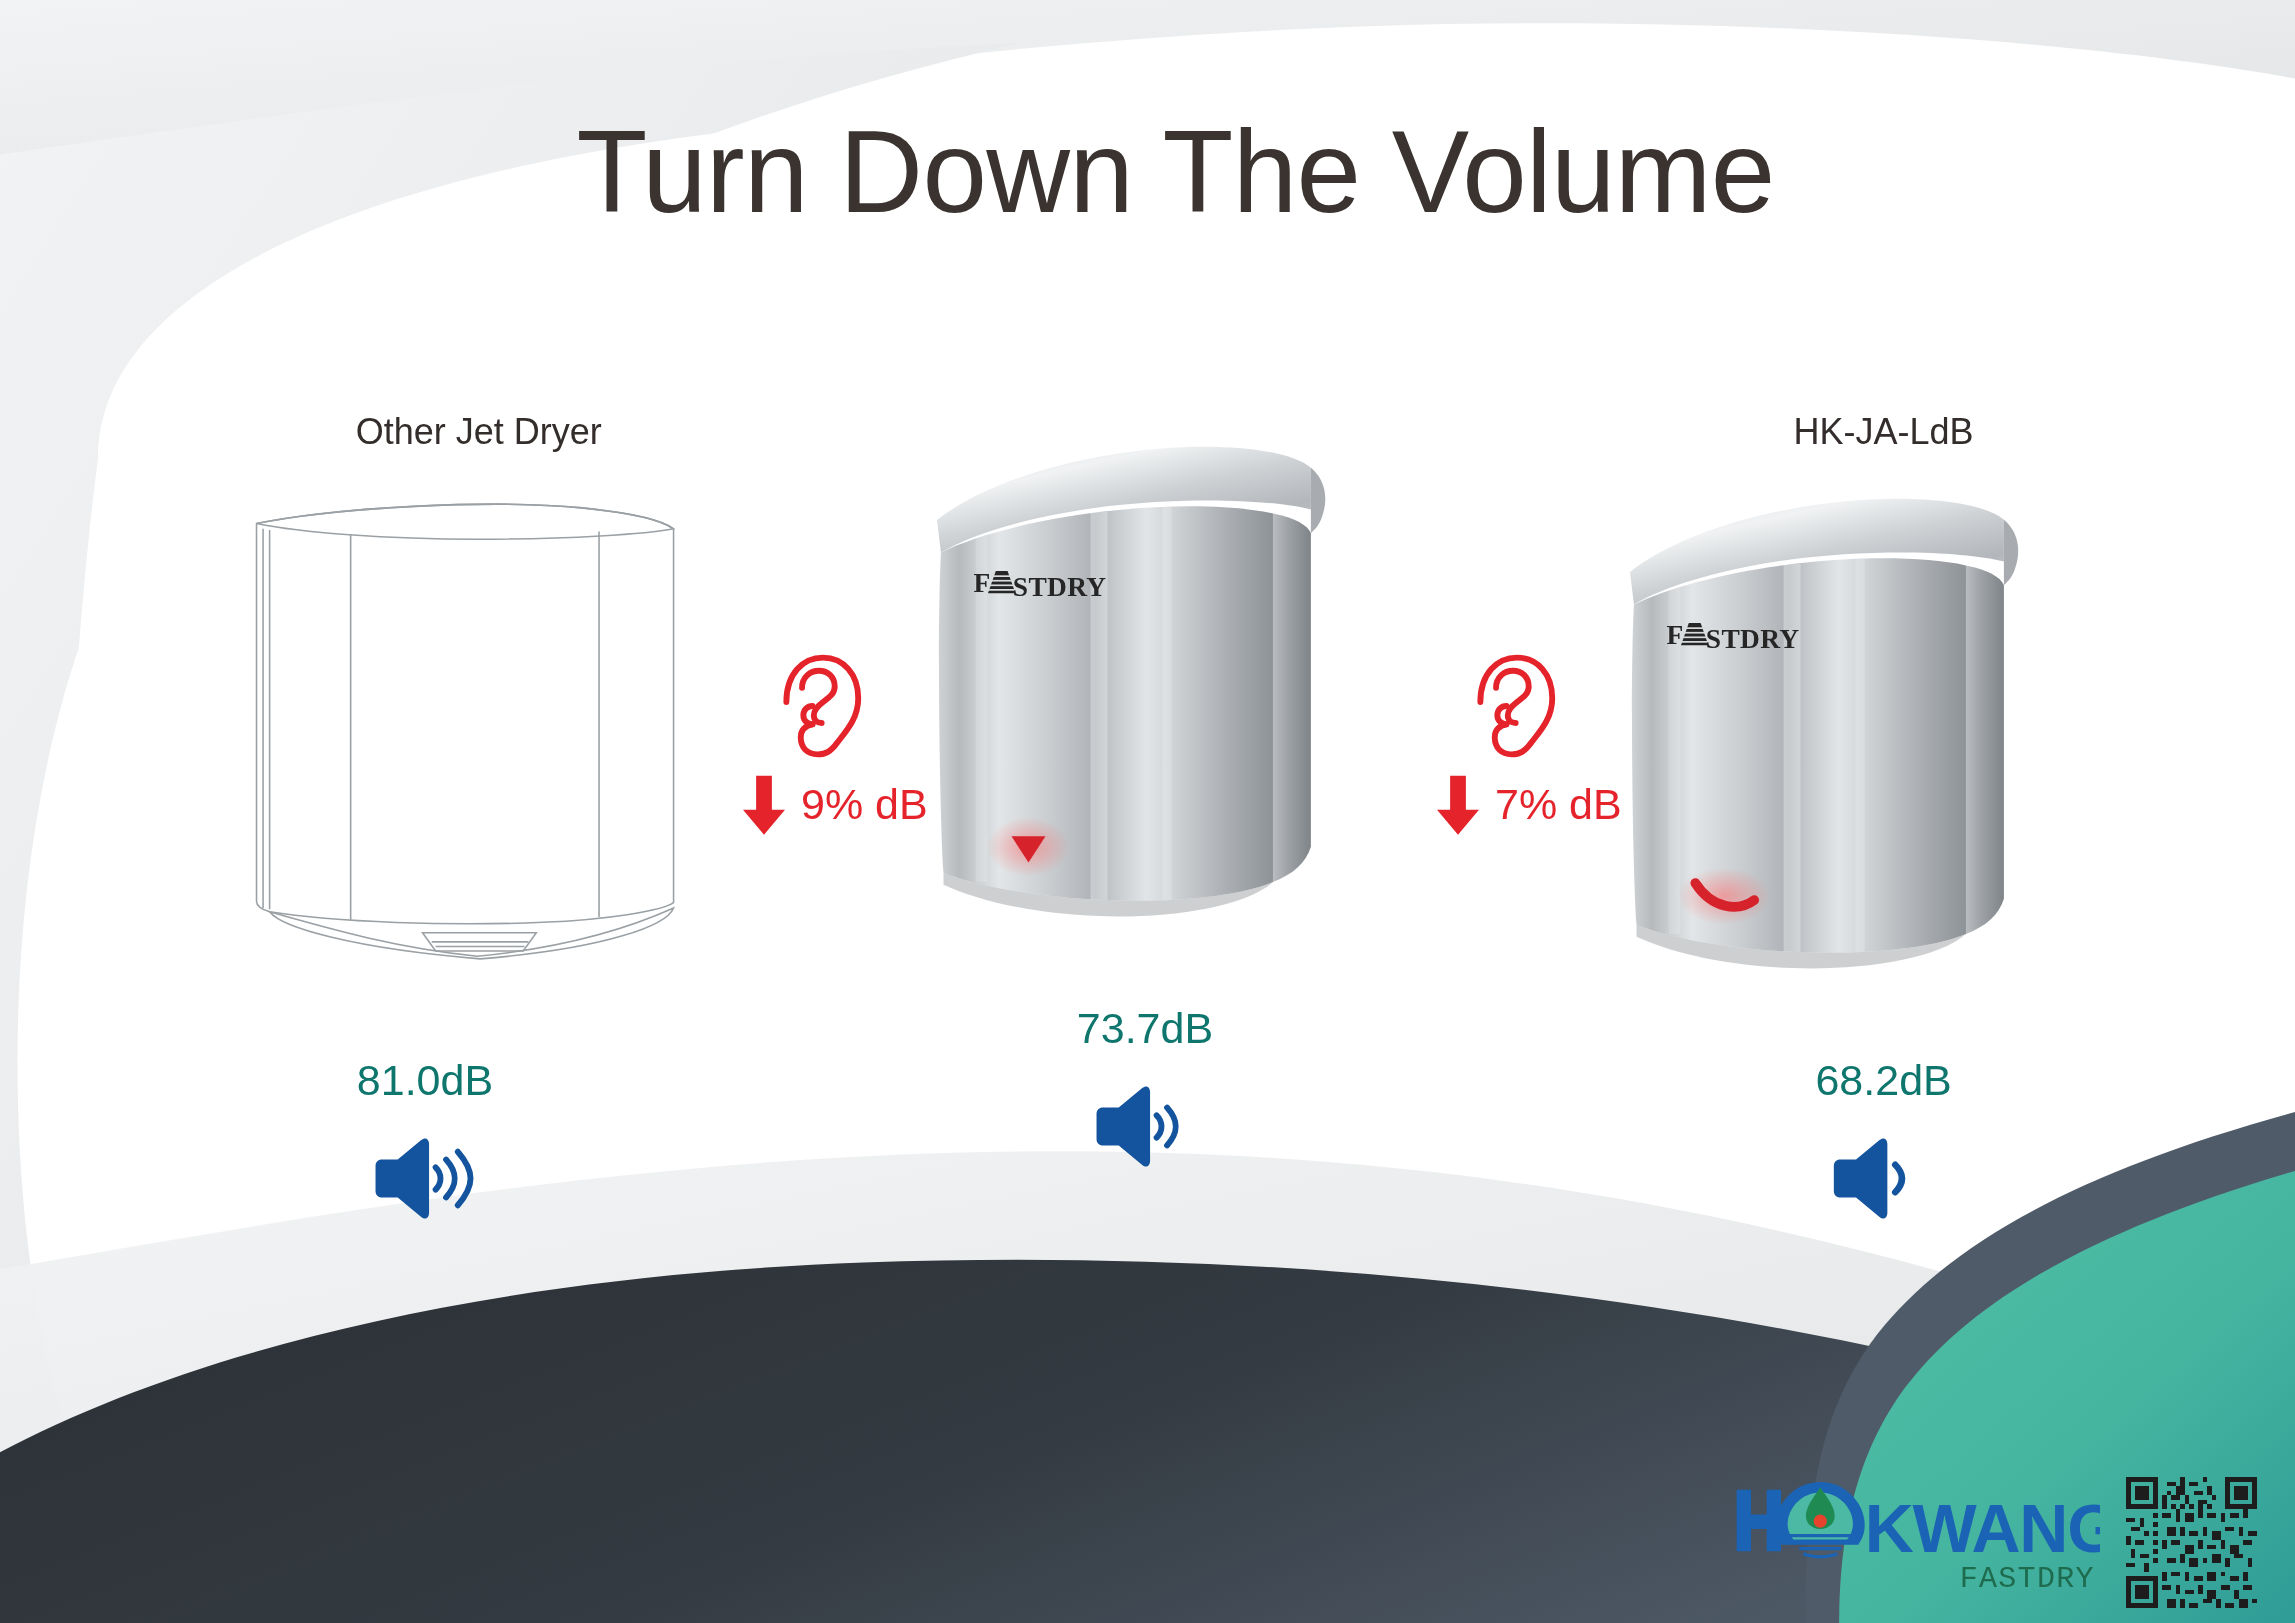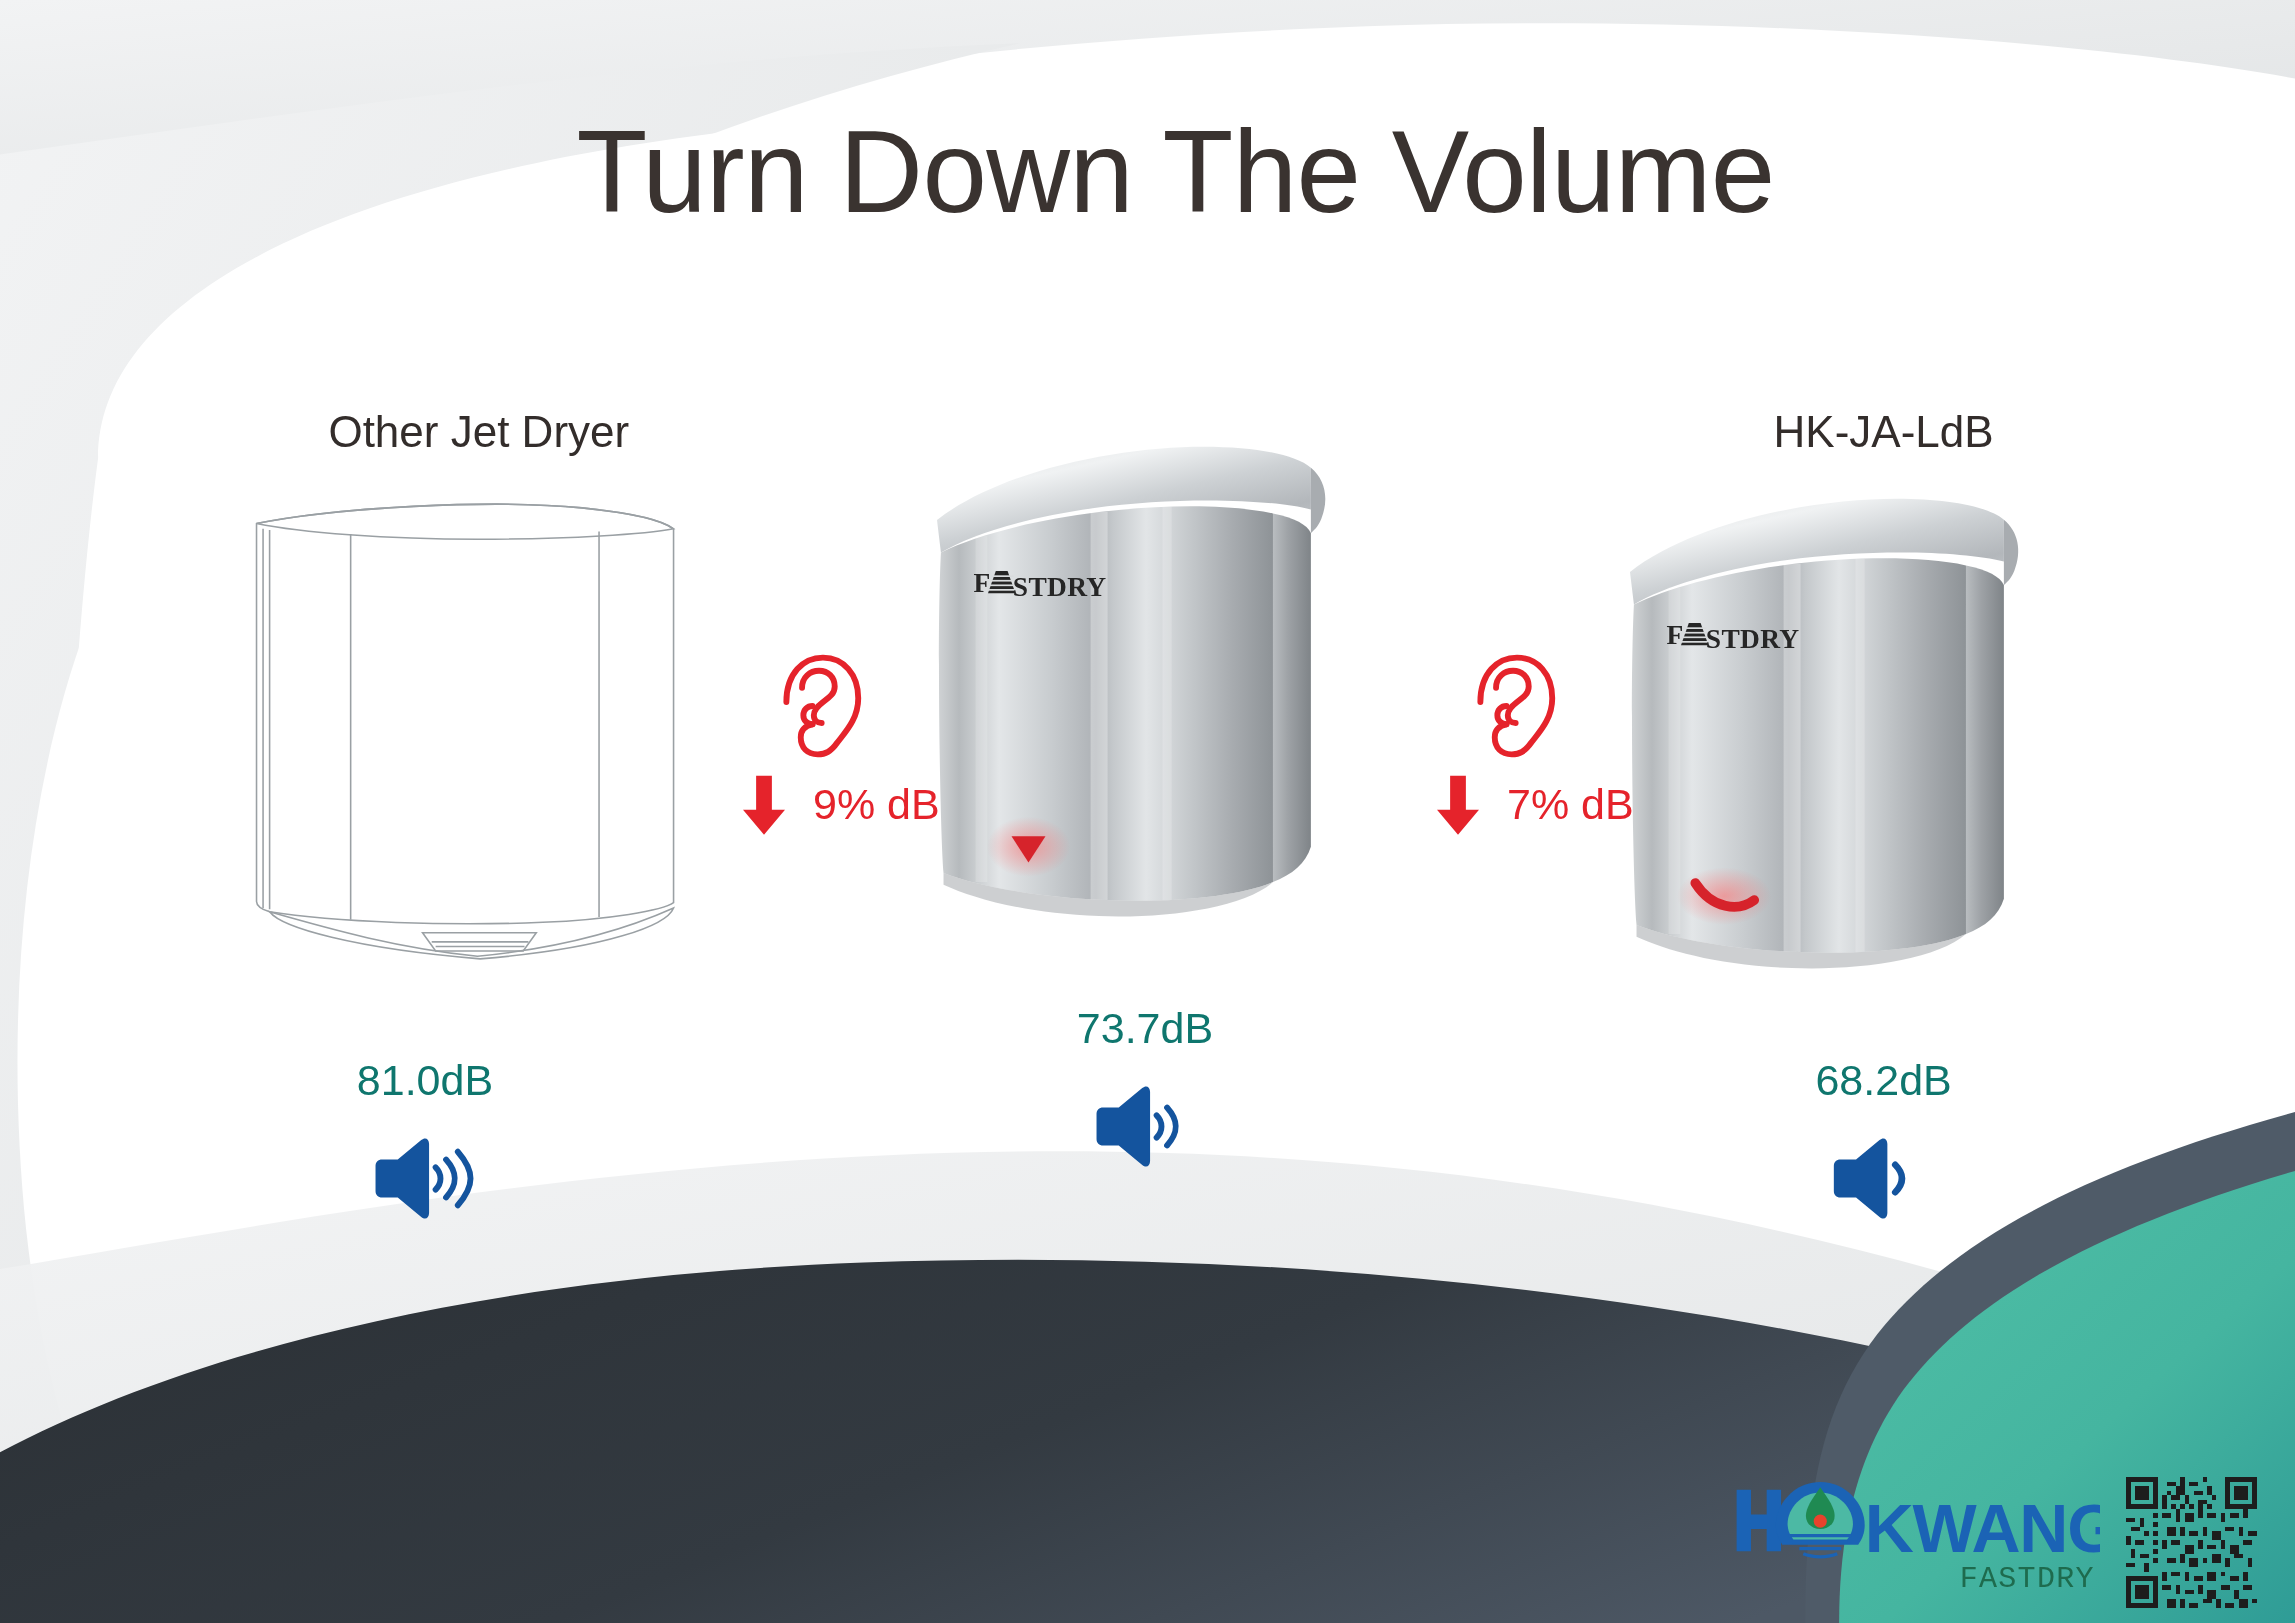--- a/index.html
+++ b/index.html
@@ -16,21 +16,21 @@
     font-family:"Liberation Sans",sans-serif;line-height:1;padding-left:28px;
   }
 
   
   .col{position:absolute;top:406px;width:536px;}
   #col0{left:216px;}
   #col1{left:903px;}
   #col2{left:1596px;}
 
   .col-title{
-    text-align:center;font-size:44px;color:#332d2b;font-weight:400;
+    text-align:center;font-size:36px;color:#332d2b;font-weight:400;
     font-family:"Liberation Sans",sans-serif;height:52px;line-height:52px;white-space:nowrap;
   }
   #col0 .col-title{transform:translateX(-5.2px);}
   #col1 .col-title{transform:translateX(-6.5px);}
   #col2 .col-title{transform:translateX(19.6px);}
 
   .product-area{position:relative;height:523px;margin-top:25px;}
 
   
   .db-value{
@@ -47,21 +47,21 @@
   #col2 .speaker-wrap{transform:translateX(18.3px);}
 
   
   .gap-group{position:absolute;top:651px;width:275px;}
   #gap0{left:739px;}
   #gap1{left:1433px;}
   .ear-row{display:flex;justify-content:flex-start;padding-left:33px;}
   .pct-row{display:flex;align-items:center;margin-top:14.4px;padding-left:0px;}
   .pct-text{
     font-size:43px;color:#e5232b;font-family:"Liberation Sans",sans-serif;
-    margin-left:24px;white-space:nowrap;font-weight:400;
+    margin-left:12px;white-space:nowrap;font-weight:400;
   }
 
   
   #logo-block{position:absolute;left:1734px;top:1478px;width:366px;height:131px;}
   #logo-word{position:absolute;left:0;top:0;}
   #fastdry-sub{
     position:absolute;right:5.2px;top:84px;
     font-family:Liberation Mono, monospace;font-size:30px;color:#1e6b4e;
     letter-spacing:1.3px;font-weight:400;
   }

